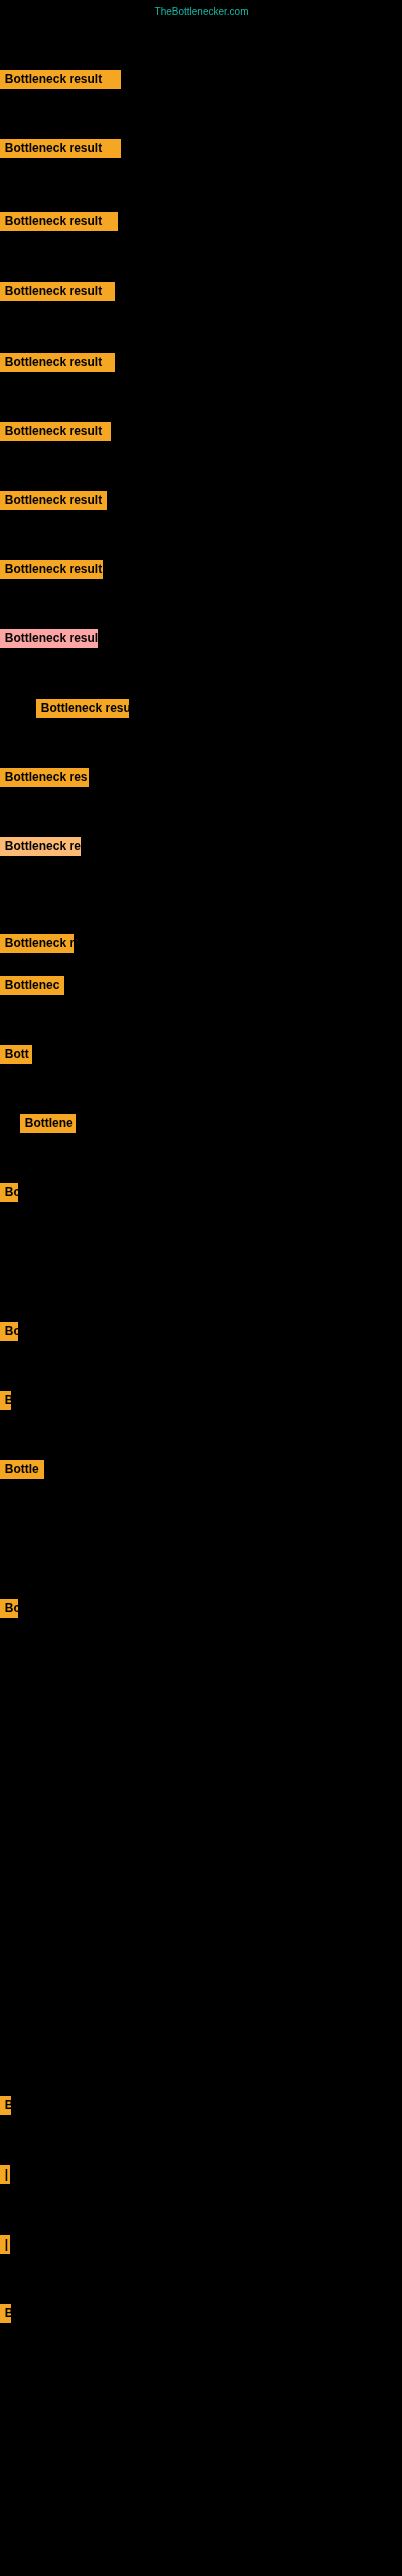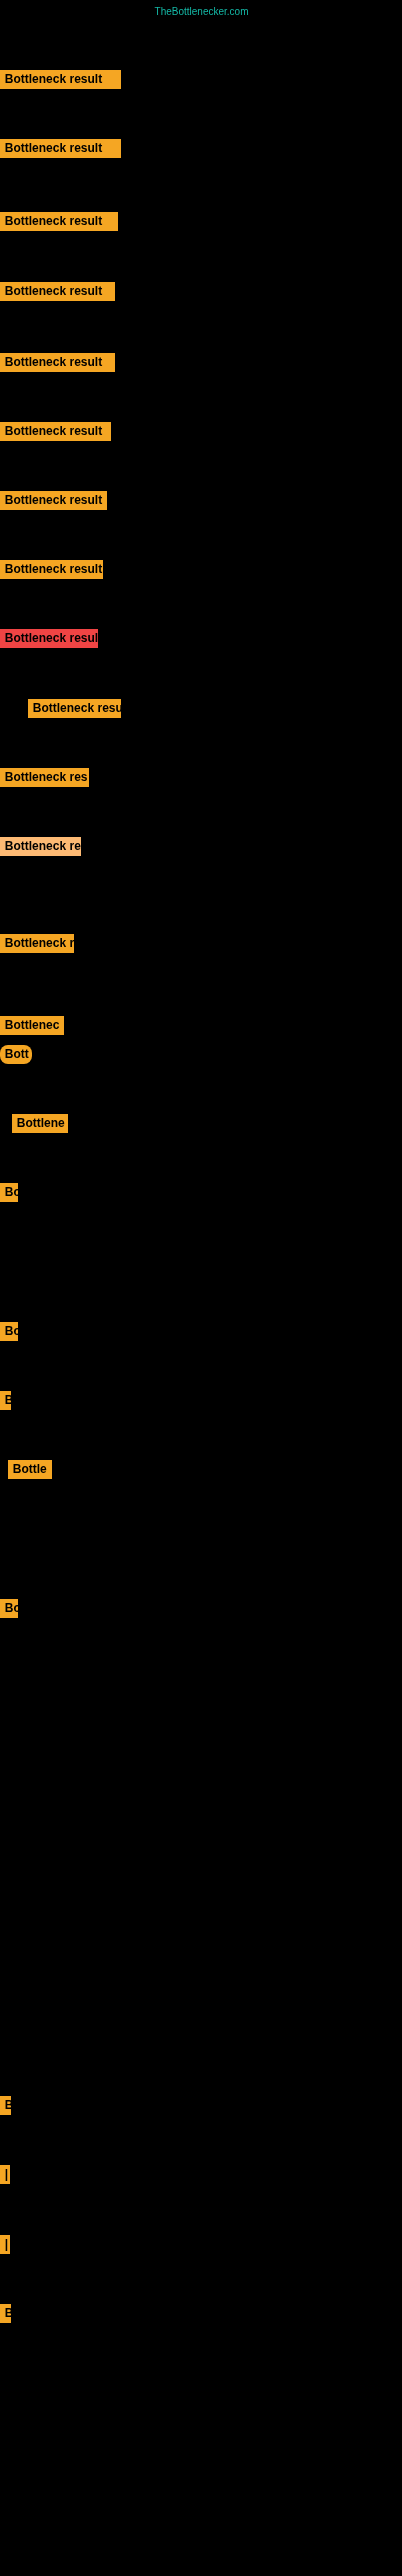--- a/index.html
+++ b/index.html
@@ -49,31 +49,31 @@
 
 <div id="badges-container" style="position:relative; width:403px; height:2576px;">
 <div class="badge-row" style="position: absolute; top: 46px; left: 0px;"><span class="bottleneck-badge" style="max-width: 121px; width: 121px; background-color: rgb(245, 166, 35); color: rgb(0, 0, 0);">Bottleneck result</span></div>
     <div class="badge-row" style="position: absolute; top: 115px; left: 0px;"><span class="bottleneck-badge" style="max-width: 121px; width: 121px; background-color: rgb(245, 166, 35); color: rgb(0, 0, 0);">Bottleneck result</span></div>
     <div class="badge-row" style="position: absolute; top: 188px; left: 0px;"><span class="bottleneck-badge" style="max-width: 118px; width: 118px; background-color: rgb(245, 166, 35); color: rgb(0, 0, 0);">Bottleneck result</span></div>
     <div class="badge-row" style="position: absolute; top: 258px; left: 0px;"><span class="bottleneck-badge" style="max-width: 115px; width: 115px; background-color: rgb(245, 166, 35); color: rgb(0, 0, 0);">Bottleneck result</span></div>
     <div class="badge-row" style="position: absolute; top: 329px; left: 0px;"><span class="bottleneck-badge" style="max-width: 115px; width: 115px; background-color: rgb(245, 166, 35); color: rgb(0, 0, 0);">Bottleneck result</span></div>
     <div class="badge-row" style="position: absolute; top: 398px; left: 0px;"><span class="bottleneck-badge" style="max-width: 111px; width: 111px; background-color: rgb(245, 166, 35); color: rgb(0, 0, 0);">Bottleneck result</span></div>
     <div class="badge-row" style="position: absolute; top: 467px; left: 0px;"><span class="bottleneck-badge" style="max-width: 107px; width: 107px; background-color: rgb(245, 166, 35); color: rgb(0, 0, 0);">Bottleneck result</span></div>
     <div class="badge-row" style="position: absolute; top: 536px; left: 0px;"><span class="bottleneck-badge" style="max-width: 103px; width: 103px; background-color: rgb(245, 166, 35); color: rgb(0, 0, 0);">Bottleneck result</span></div>
-    <div class="badge-row" style="position: absolute; top: 605px; left: 0px;"><span class="bottleneck-badge" style="max-width: 98px; width: 98px; background-color: #ef4444; color: rgb(0, 0, 0);">Bottleneck resul</span></div>
-    <div class="badge-row" style="position: absolute; top: 675px; left: 0px; padding-left: 28px;"><span class="bottleneck-badge" style="max-width: 93px; width: 93px; background-color: rgb(245, 166, 35); color: rgb(0, 0, 0);">Bottleneck resu</span></div>
+    <div class="badge-row" style="position: absolute; top: 605px; left: 0px;"><span class="bottleneck-badge" style="max-width: 98px; width: 98px; background-color: #fca5a5; color: rgb(0, 0, 0);">Bottleneck resul</span></div>
+    <div class="badge-row" style="position: absolute; top: 675px; left: 8px; padding-left: 28px;"><span class="bottleneck-badge" style="max-width: 93px; width: 93px; background-color: rgb(245, 166, 35); color: rgb(0, 0, 0);">Bottleneck resu</span></div>
     <div class="badge-row" style="position: absolute; top: 744px; left: 0px;"><span class="bottleneck-badge" style="max-width: 89px; width: 101px; background-color: rgb(245, 166, 35); color: rgb(0, 0, 0);">Bottleneck res</span></div>
     <div class="badge-row" style="position: absolute; top: 813px; left: 0px;"><span class="bottleneck-badge" style="max-width: 81px; width: 81px; background-color: #fdba74; color: rgb(0, 0, 0);">Bottleneck re</span></div>
     <div class="badge-row" style="position: absolute; top: 882px; left: 0px;"><span class="bottleneck-badge" style="max-width: 74px; width: 74px; background-color: rgb(245, 166, 35); color: rgb(0, 0, 0); margin-top: 28px;">Bottleneck r</span></div>
-    <div class="badge-row" style="position: absolute; top: 952px; left: 0px; margin-top: 40px;"><span class="bottleneck-badge" style="max-width: 64px; width: 64px; background-color: rgb(245, 166, 35); color: rgb(0, 0, 0);">Bottlenec</span></div>
-    <div class="badge-row" style="position: absolute; top: 1021px; left: 0px;"><span class="bottleneck-badge" style="max-width: 32px; width: 32px; background-color: rgb(245, 166, 35); color: rgb(0, 0, 0); border-radius: 8px;">Bott</span></div>
-    <div class="badge-row" style="position: absolute; top: 1090px; left: 12px;"><span class="bottleneck-badge" style="max-width: 56px; width: 56px; background-color: rgb(245, 166, 35); color: rgb(0, 0, 0);">Bottlene</span></div>
+    <div class="badge-row" style="position: absolute; top: 952px; left: 0px;"><span class="bottleneck-badge" style="max-width: 64px; width: 64px; background-color: rgb(245, 166, 35); color: rgb(0, 0, 0);">Bottlenec</span></div>
+    <div class="badge-row" style="position: absolute; top: 1021px; left: 0px;"><span class="bottleneck-badge" style="max-width: 32px; width: 32px; background-color: rgb(245, 166, 35); color: rgb(0, 0, 0);">Bott</span></div>
+    <div class="badge-row" style="position: absolute; top: 1090px; left: 0px; padding-left: 20px;"><span class="bottleneck-badge" style="max-width: 56px; width: 56px; background-color: rgb(245, 166, 35); color: rgb(0, 0, 0);">Bottlene</span></div>
     <div class="badge-row" style="position: absolute; top: 1159px; left: 0px;"><span class="bottleneck-badge" style="max-width: 17.7px; width: 17.7px; background-color: rgb(245, 166, 35); color: rgb(0, 0, 0);">Bo</span></div>
     <div class="badge-row" style="position: absolute; top: 1298px; left: 0px;"><span class="bottleneck-badge" style="max-width: 17.7px; width: 17.7px; background-color: rgb(245, 166, 35); color: rgb(0, 0, 0);">Bo</span></div>
     <div class="badge-row" style="position: absolute; top: 1367px; left: 0px;"><span class="bottleneck-badge" style="max-width: 11.3px; width: 11.3px; background-color: rgb(245, 166, 35); color: rgb(0, 0, 0);">B</span></div>
-    <div class="badge-row" style="position: absolute; top: 1436px; left: 8px;"><span class="bottleneck-badge" style="max-width: 44px; width: 44px; background-color: rgb(245, 166, 35); color: rgb(0, 0, 0);">Bottle</span></div>
+    <div class="badge-row" style="position: absolute; top: 1436px; left: 0px;"><span class="bottleneck-badge" style="max-width: 44px; width: 44px; background-color: rgb(245, 166, 35); color: rgb(0, 0, 0);">Bottle</span></div>
     <div class="badge-row" style="position: absolute; top: 1575px; left: 0px;"><span class="bottleneck-badge" style="max-width: 17.7px; width: 17.7px; background-color: rgb(245, 166, 35); color: rgb(0, 0, 0);">Bo</span></div>
     <div class="badge-row" style="position: absolute; top: 2072px; left: 0px;"><span class="bottleneck-badge" style="max-width: 11.3px; width: 11.3px; background-color: rgb(245, 166, 35); color: rgb(0, 0, 0);">B</span></div>
     <div class="badge-row" style="position: absolute; top: 2141px; left: 0px;"><span class="bottleneck-badge" style="max-width: 8px; width: 8px; background-color: rgb(245, 166, 35); color: rgb(0, 0, 0);">|</span></div>
     <div class="badge-row" style="position: absolute; top: 2211px; left: 0px;"><span class="bottleneck-badge" style="max-width: 8px; width: 8px; background-color: rgb(245, 166, 35); color: rgb(0, 0, 0);">|</span></div>
     <div class="badge-row" style="position: absolute; top: 2280px; left: 0px;"><span class="bottleneck-badge" style="max-width: 11.3px; width: 11.3px; background-color: rgb(245, 166, 35); color: rgb(0, 0, 0);">B</span></div>
   </div>
 
 
 </body></html>

